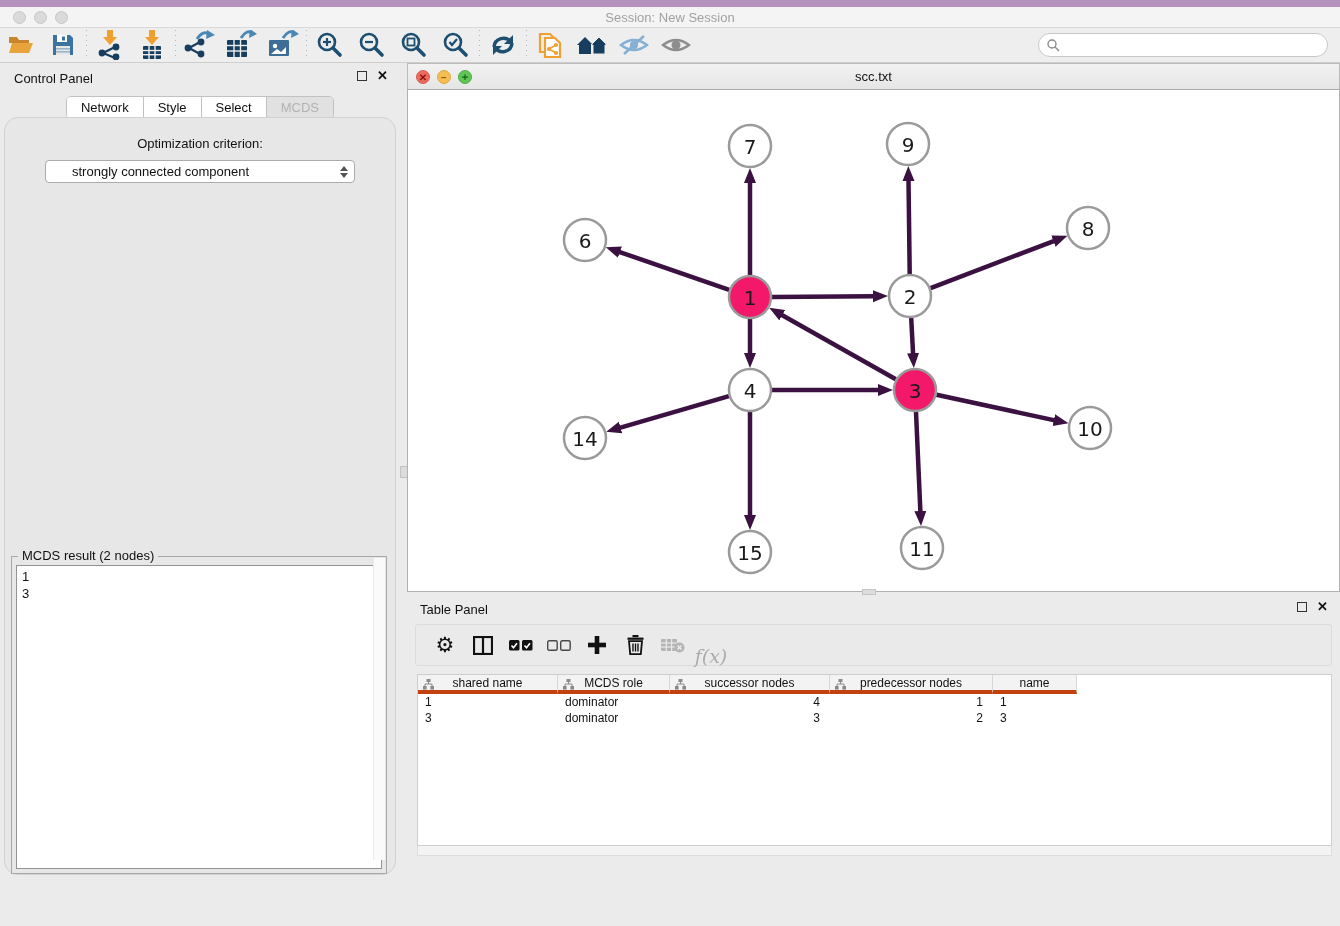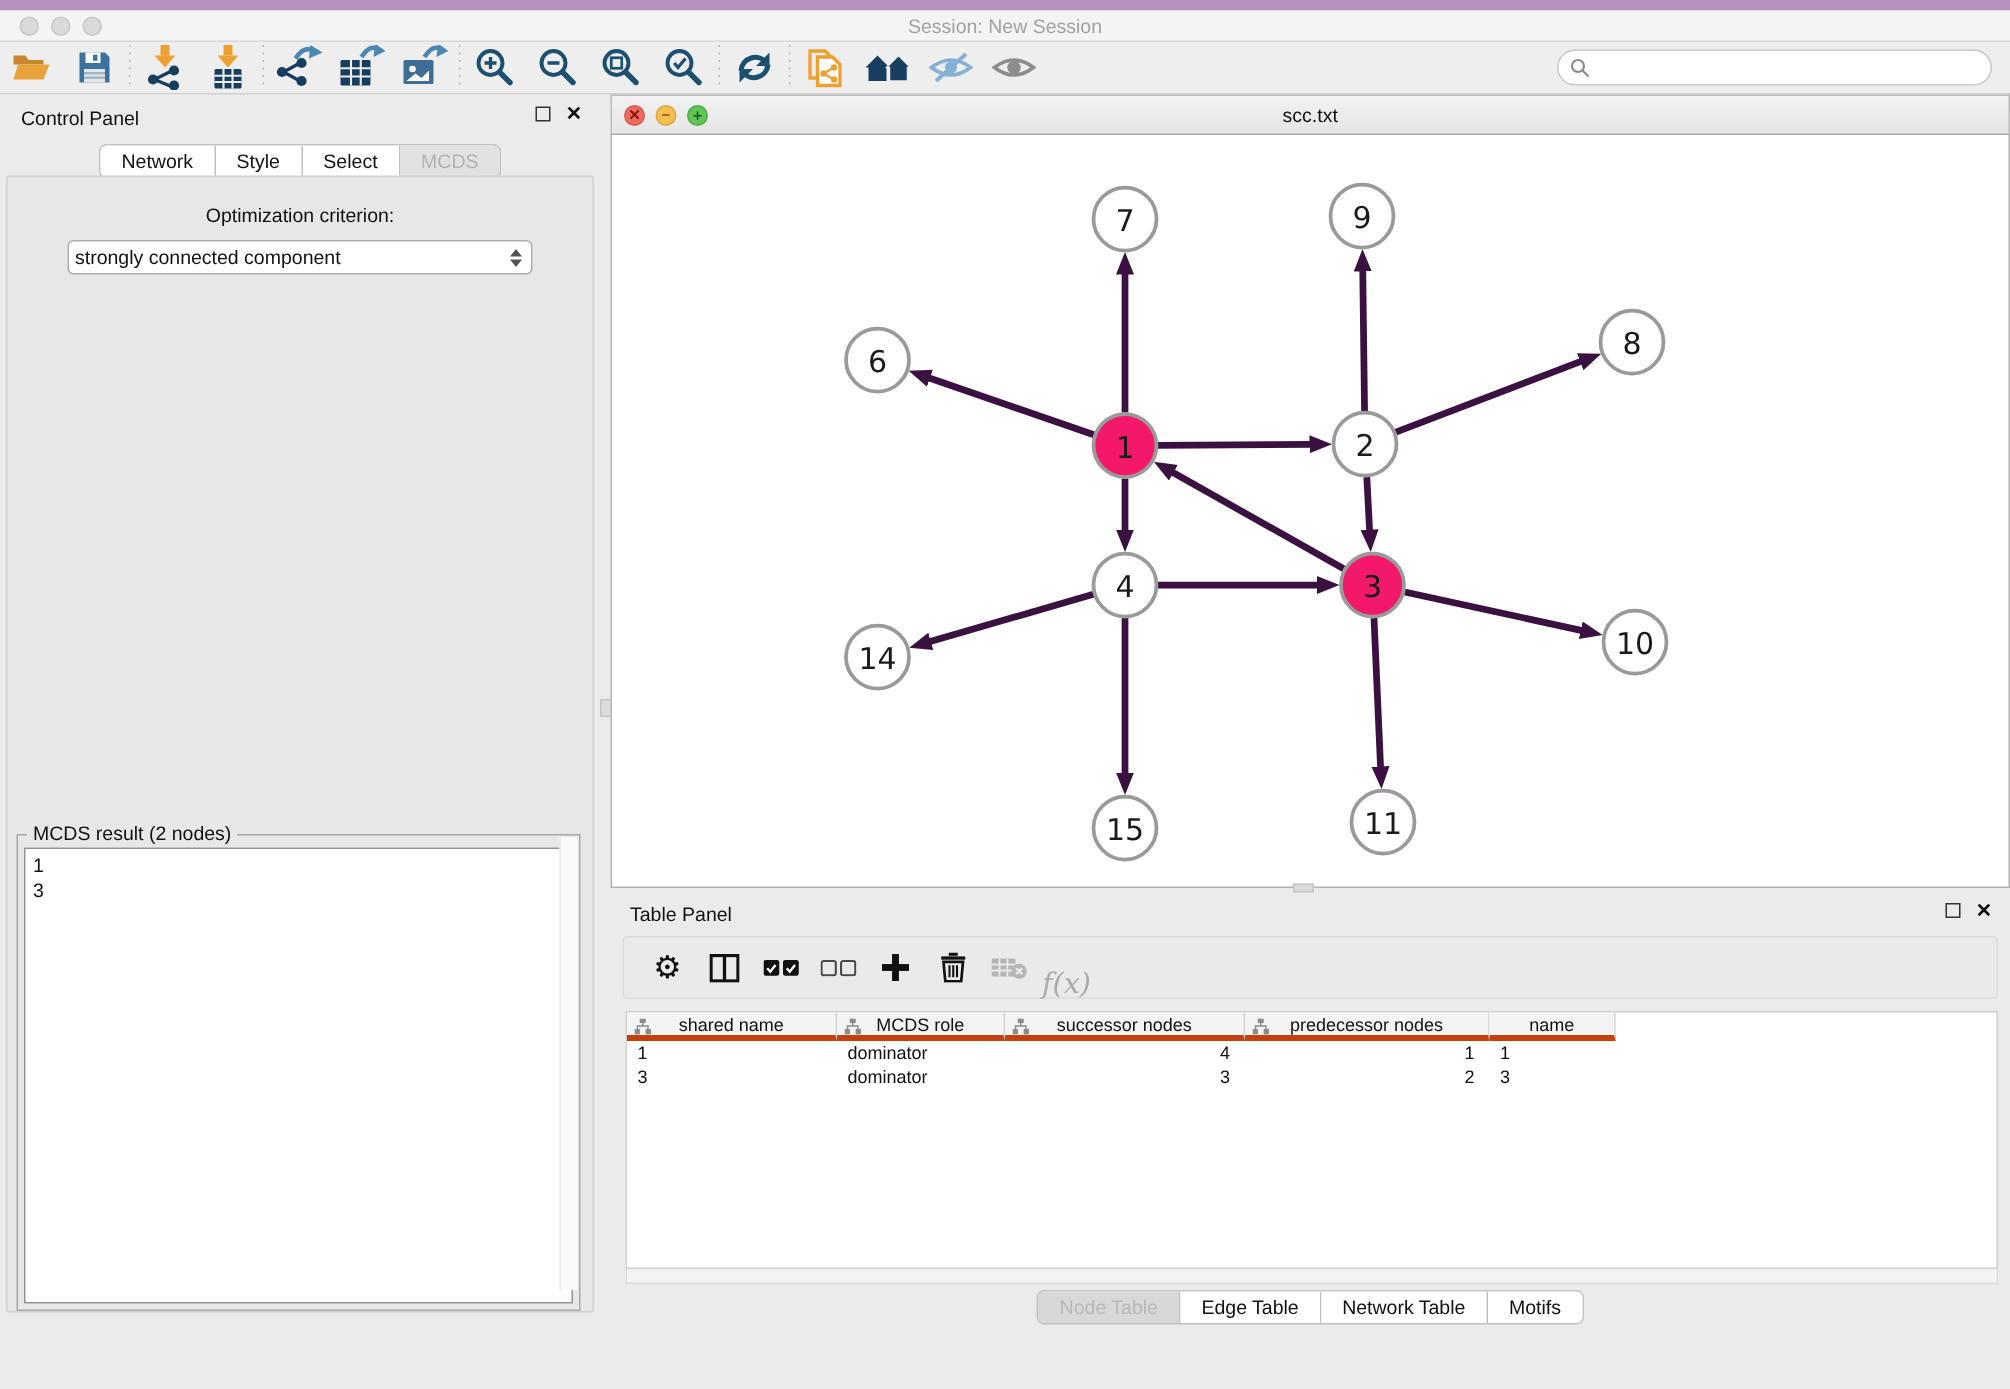--- a/index.html
+++ b/index.html
@@ -28,24 +28,24 @@
   .cp-header { position:absolute; left:0; top:0; width:100%; height:30px;padding-left:24px; }
   .cp-title { position:absolute; left:14px; top:8px; font-size:13px; color:#111; }
   .panel-btns { position:absolute; right:12px; top:8px; display:flex; gap:10px; align-items:center; }
   .float-glyph { width:10px; height:10px; border:1.5px solid #333; display:inline-block; }
   .close-glyph { font-size:13px; font-weight:bold; color:#111; line-height:10px; }
   .cp-tabs { position:absolute; left:0; top:33px; width:100%; display:flex; justify-content:center; }
   .tabgroup { display:flex; border:1px solid #C2C1C2; border-radius:5px; overflow:hidden; background:#fff; }
   .tabgroup .tab { padding:3px 14px; font-size:13px; color:#111; background:#fff; border-right:1px solid #C2C1C2; }
   .tabgroup .tab:last-child { border-right:none; }
   .tabgroup .tab.sel-gray { background:#E2E1E2; color:#B3B2B3; }
-  .cp-body { position:absolute; left:4px; top:54px; width:392px; height:758px; background:#E8E7E8; border:1px solid #D2D1D2; border-radius:2px; }
+  .cp-body { position:absolute; left:4px; top:54px; width:392px; height:758px; background:#E8E7E8; border:1px solid #D2D1D2; border-radius:14px; }
   .opt-label { position:absolute; left:0; top:18px; width:100%; text-align:center; font-size:13px; color:#111; }
   .dropdown { position:absolute; left:40px; top:42px; width:310px; height:23px; background:#fff; border:1px solid #ADACAD; border-radius:4px; display:flex; align-items:center; }
-  .dropdown .dd-text { font-size:13px; color:#111; padding-left:4px; flex:1; }
+  .dropdown .dd-text { font-size:13px; color:#111; padding-left:26px; flex:1; }
   .dd-stepper { width:16px; height:21px; display:flex; flex-direction:column; align-items:center; justify-content:center; gap:2px; margin-right:2px; }
   .dd-stepper .up { width:0; height:0; border-left:4px solid transparent; border-right:4px solid transparent; border-bottom:5px solid #555; }
   .dd-stepper .dn { width:0; height:0; border-left:4px solid transparent; border-right:4px solid transparent; border-top:5px solid #555; }
   .cp-buttons { position:absolute; left:0; top:76px; width:100%; display:flex; justify-content:center; gap:14px; }
   .btn { background:#fff; border:1px solid #B7B6B7; border-radius:5px; font-size:13px; color:#111; padding:3px 16px; font-family:"Liberation Sans", sans-serif; }
   .fieldset { position:absolute; left:6px; top:438px; width:376px; height:318px; border:1px solid #A9A8A9; }
   .fieldset .legend { position:absolute; left:6px; top:-9px; background:#E8E7E8; padding:0 4px; font-size:13px; color:#111; }
   .result-area { position:absolute; left:4px; top:8px; width:366px; height:304px; background:#fff; border:1px solid #949394; font-size:13px; color:#111; padding:2px 5px; white-space:pre-line; line-height:17px; }
   .result-scroll { position:absolute; right:1px; top:1px; width:12px; height:302px; background:#FAFAFA; border-left:1px solid #EAEAEA; }
 
@@ -504,23 +504,15 @@
           <div class="tr">
             <div class="td" style="width: 140px;">3</div>
             <div class="td" style="width: 112px;">dominator</div>
             <div class="td right" style="width: 160px;">3</div>
             <div class="td right" style="width: 163px;">2</div>
             <div class="td" style="width: 84px;">3</div>
           </div>
         </div>
     </div>
     <div class="t-scrollstrip"></div>
-    <div class="tp-tabs">
-      <div class="tabgroup">
-        <span class="tab disabled-sel">Node Table</span>
-        <span class="tab">Edge Table</span>
-        <span class="tab">Network Table</span>
-        <span class="tab">Motifs</span>
-      </div>
-    </div>
   </div>
 
 </div>
 
 </body></html>

